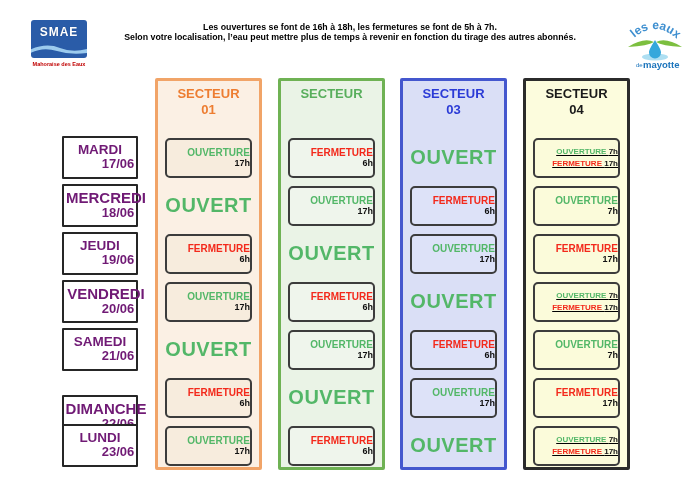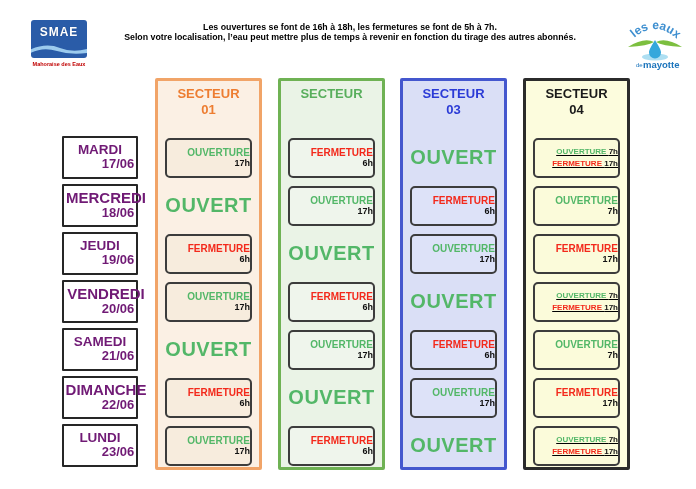--- a/index.html
+++ b/index.html
@@ -109,21 +109,21 @@
         <div class="day-date">19/06</div>
       </div>
       <div class="day-box" style="top: 280px;">
         <div class="day-name long">VENDREDI</div>
         <div class="day-date">20/06</div>
       </div>
       <div class="day-box" style="top: 328px;">
         <div class="day-name">SAMEDI</div>
         <div class="day-date">21/06</div>
       </div>
-      <div class="day-box" style="top: 376px; align-items: center;">
+      <div class="day-box" style="top: 395px; align-items: center;">
         <div class="day-name long">DIMANCHE</div>
         <div class="day-date">22/06</div>
       </div>
       <div class="day-box" style="top: 424px;">
         <div class="day-name">LUNDI</div>
         <div class="day-date">23/06</div>
       </div>
       <div class="sector-col" style="left: 155px; border-color: rgb(241, 164, 104); background: rgb(251, 240, 228);">
         <div class="sector-head" style="color: rgb(237, 125, 49);">
           <div>SECTEUR</div>

